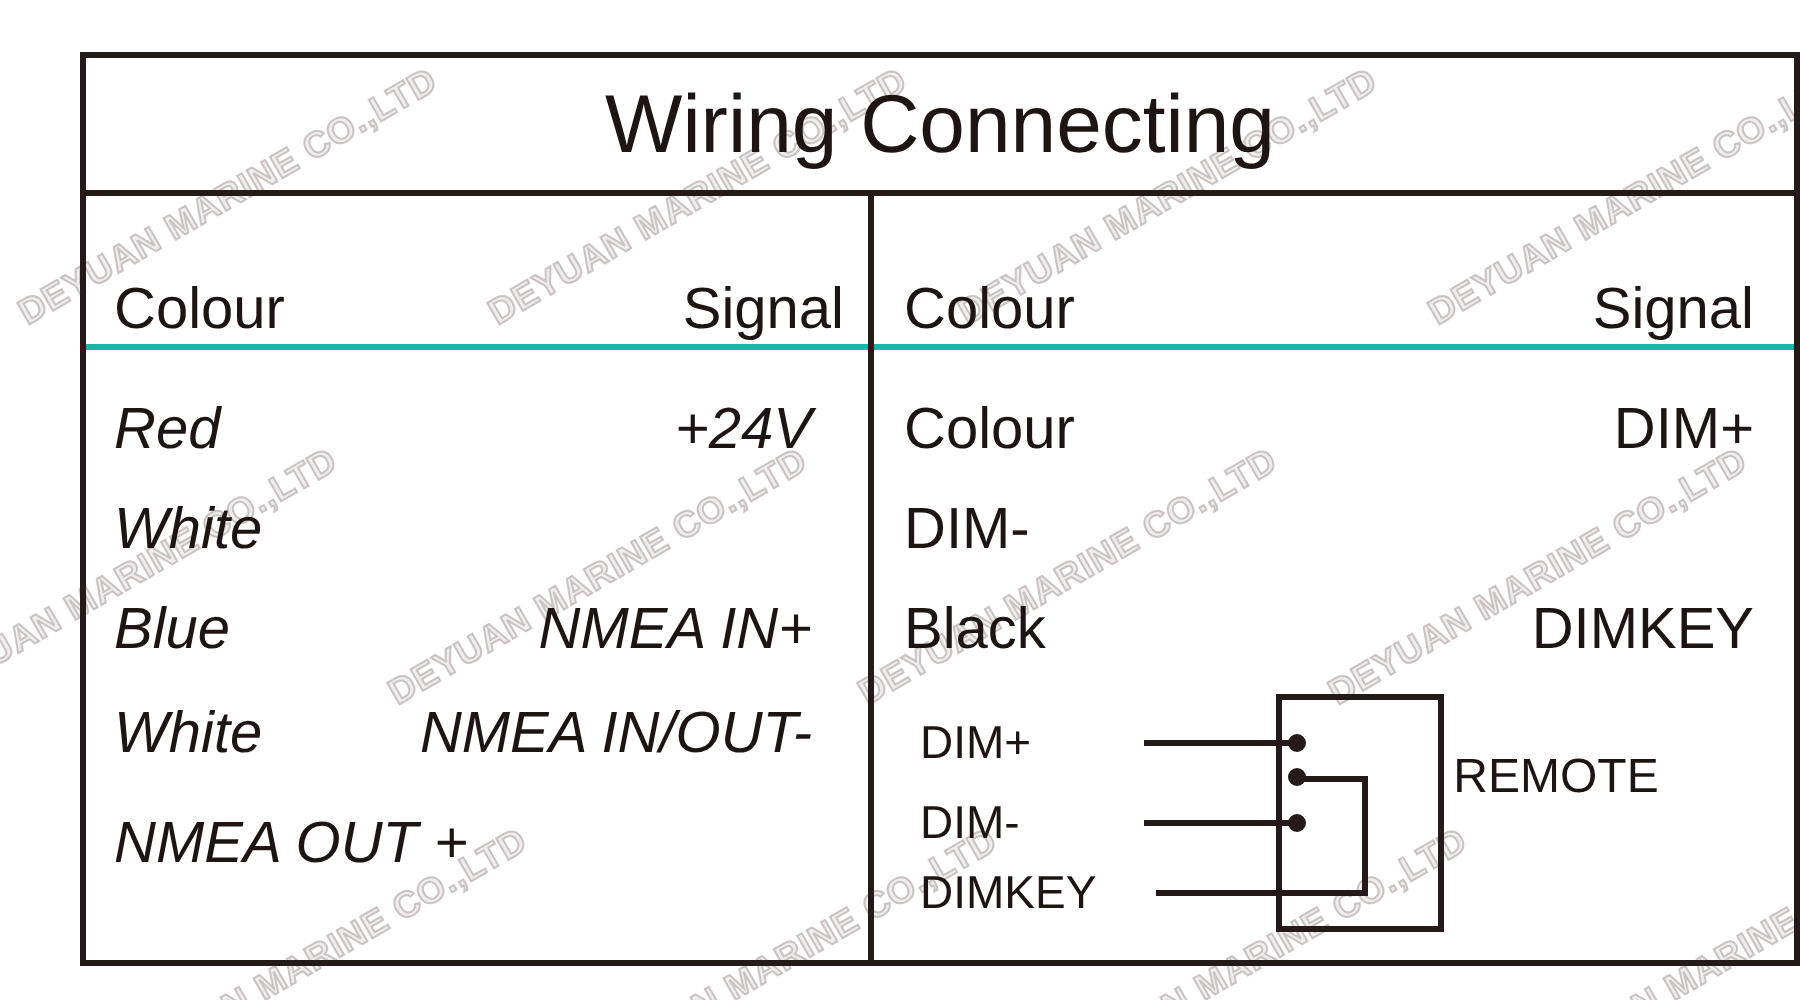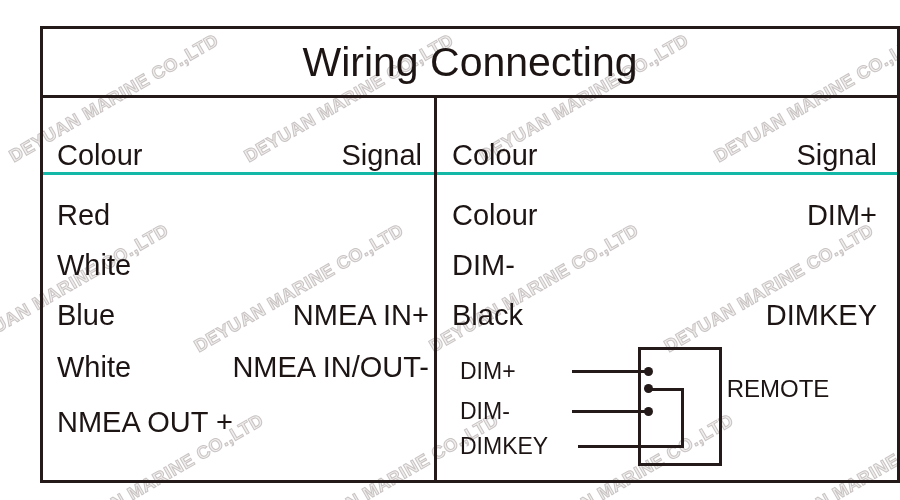--- a/index.html
+++ b/index.html
@@ -52,21 +52,21 @@
     display:flex;align-items:flex-end;justify-content:space-between;
     font-size:29px;
   }
   .col-left .col-header{padding:0 12px 0 14px;}
   .col-right .col-header{padding:0 20px 0 15px;}
   .rows{padding-top:15px;}
   .wire-row{
     display:flex;align-items:center;justify-content:space-between;
     font-size:29px;
   }
-  .col-left .wire-row{padding:0 5px 0 14px;}
+  .col-left .wire-row{padding:0 28px 0 14px;font-style:italic;}
   .col-right .wire-row{padding:0 20px 0 15px;}
   .h50{height:50px;} .h55{height:55px;}
 
   
   #dimmer-diagram{position:absolute;left:0;top:95px;right:0;bottom:0;}
   .pin-label{
     position:absolute;left:23px;height:28px;line-height:28px;
     font-size:23px;
   }
   .pin-label.p0{top:164px;}
@@ -121,20 +121,21 @@
     <div class="cols">
 
       <div class="col col-left">
         <div class="col-header">
           <span>Colour</span>
           <span>Signal</span>
         </div>
         <div class="rows">
           <div class="wire-row h50">
             <span>Red</span>
+            <span>+24V</span>
           </div>
           <div class="wire-row h50">
             <span>White</span>
           </div>
           <div class="wire-row h50">
             <span>Blue</span>
             <span>NMEA IN+</span>
           </div>
           <div class="wire-row h55">
             <span>White</span>

